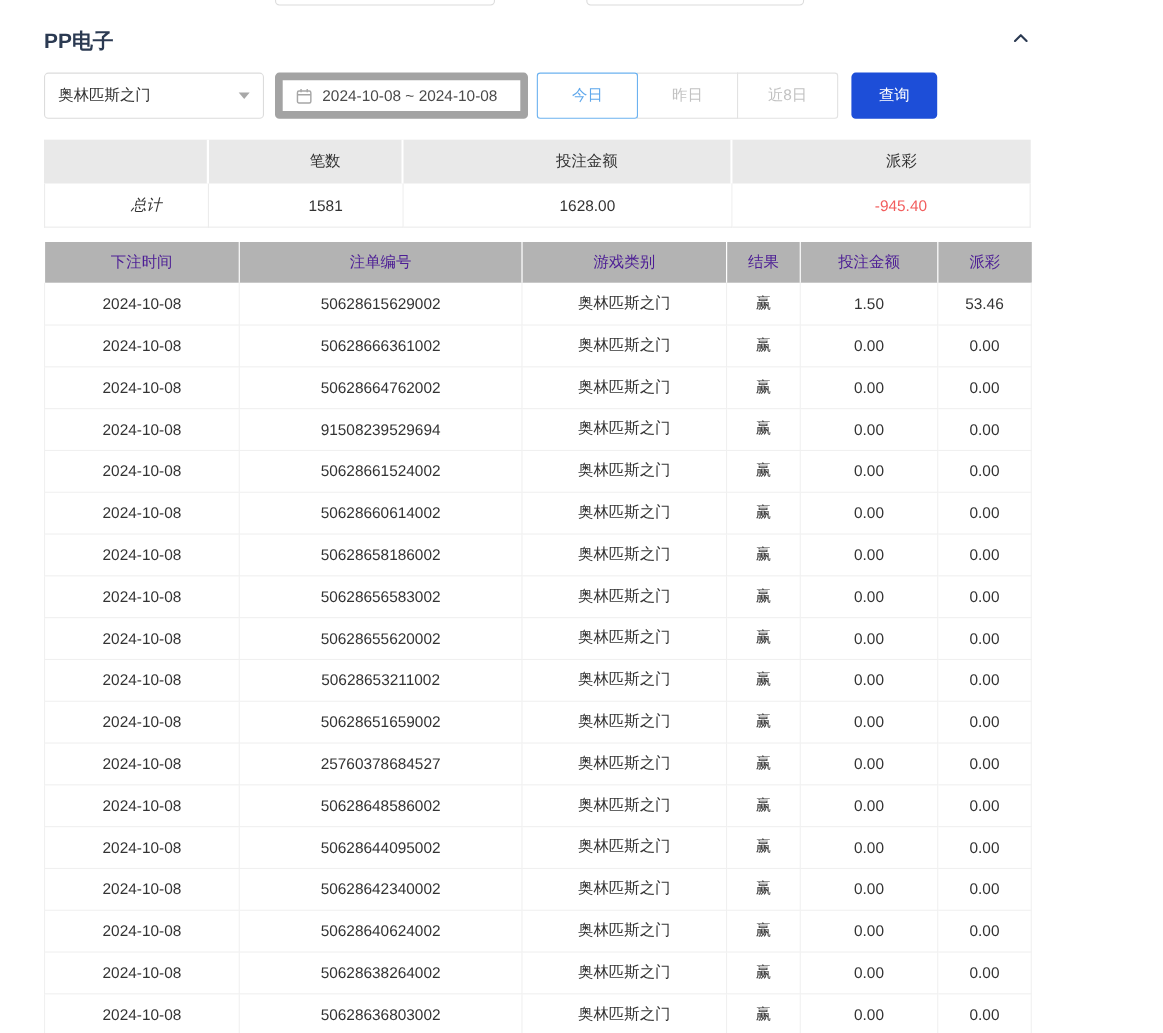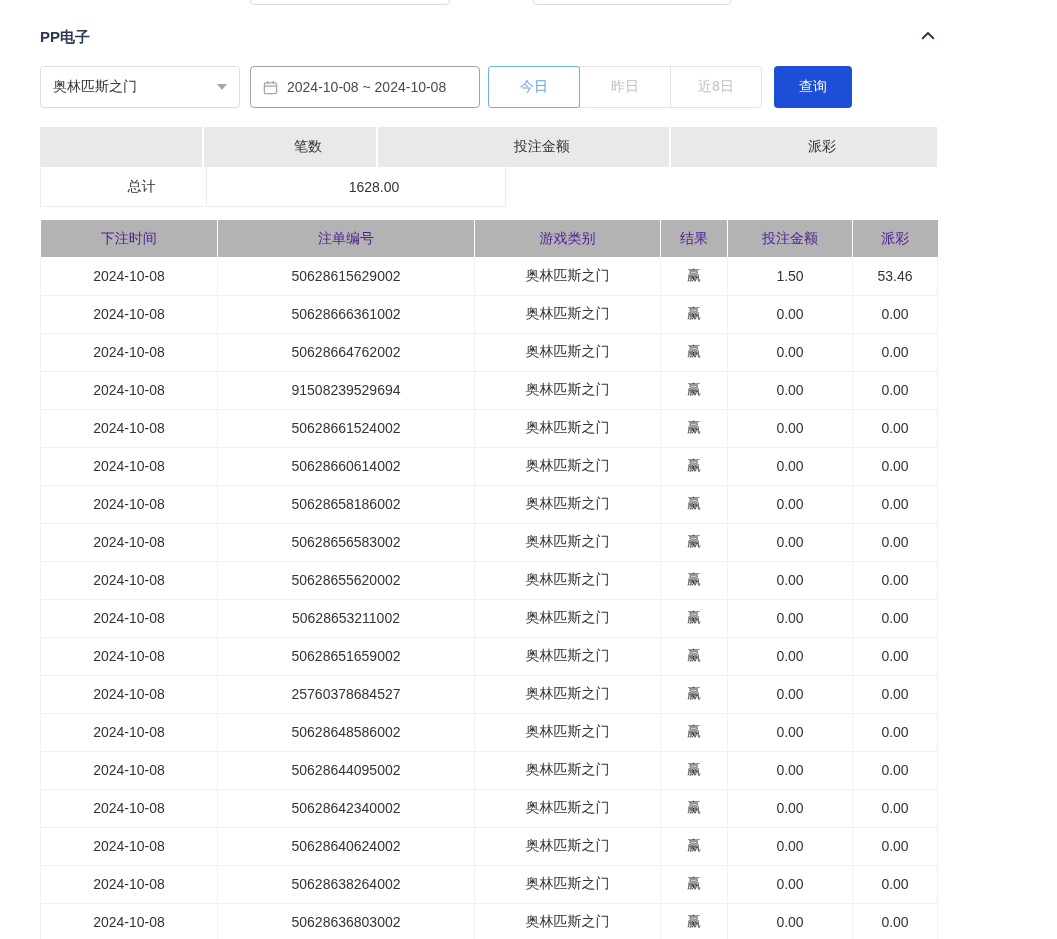--- a/index.html
+++ b/index.html
@@ -25,21 +25,21 @@
 
   .content { position: absolute; left: 40px; top: 0; width: 897px; }
 
   .section-head {
     margin-top: 27px;
     height: 21px;
     display: flex;
     align-items: center;
     justify-content: space-between;
   }
-  .section-title { font-size: 15px; font-weight: 700; color: #2b3a52; }
+  .section-title { font-size: 19px; font-weight: 700; color: #2b3a52; }
   .collapse-btn { cursor: pointer; display:flex; align-items:center; }
 
   .filter-row { margin-top: 18px; height: 42px; display: flex; align-items: center; }
 
   .game-select {
     width: 200px; height: 42px;
     border: 1px solid #dcdcdc; border-radius: 4px;
     display: flex; align-items: center; justify-content: space-between;
     padding: 0 12px; font-size: 14px; color: #333; background:#fff;
     cursor: pointer;
@@ -47,21 +47,21 @@
   .caret-down {
     width: 0; height: 0;
     border-left: 5px solid transparent;
     border-right: 5px solid transparent;
     border-top: 6px solid #a8a8a8;
   }
 
   .date-input {
     margin-left: 10px;
     width: 230px; height: 42px;
-    border: 1px solid #a3a3a3; border-radius: 4px;
+    border: 7px solid #a3a3a3; border-radius: 4px;
     display: flex; align-items: center;
     padding: 0 12px; font-size: 14px; color: #4a4a4a; background:#fff;
     cursor: pointer;
   }
   .date-input .cal { margin-right: 9px; display:flex; align-items:center; }
 
   .quick-group { display: flex; margin-left: 8px; }
   .quick-btn {
     height: 42px; width: 92px;
     background: #fff;
@@ -92,21 +92,21 @@
   .summary { margin-top: 19px; }
   .sum-row { display: flex; }
   .sum-cell {
     height: 40px; display: flex; align-items: center; justify-content: center;
     font-size: 14px; color: #333; padding-left: 36px;
   }
   .sum-head .sum-cell { background: #e9e9e9; border-right: 2px solid #fff; }
   .sum-head .sum-cell:last-child { border-right: none; }
   .sum-body .sum-cell { border-bottom: 1px solid #ececec; border-right: 1px solid #ececec; background:#fff; }
   .sum-body .sum-cell:first-child { border-left: 1px solid #ececec; }
-  .sw0 { width: 167px; } .sw1 { width: 177px; } .sw2 { width: 299px; } .sw3 { width: 271px; }
+  .sw0 { width: 150px; font-style: italic; } .sw1 { width: 177px; } .sw2 { width: 299px; } .sw3 { width: 271px; }
   .neg { color: #f25e5e; }
 
   
   .bet-table { margin-top: 13px; width: 897px; border-collapse: collapse; table-layout: fixed; }
   .bet-table th {
     height: 37px; background: #b3b3b3; color: #4c1d95;
     font-size: 14px; font-weight: 400;
     border-right: 1px solid #fff;
   }
   .bet-table th:last-child { border-right: none; }
@@ -168,21 +168,23 @@
 
   <div class="summary">
     <div class="sum-row sum-head">
       <div class="sum-cell sw0"></div>
       <div class="sum-cell sw1">笔数</div>
       <div class="sum-cell sw2">投注金额</div>
       <div class="sum-cell sw3">派彩</div>
     </div>
     <div class="sum-row sum-body">
       <div class="sum-cell sw0">总计</div>
+      <div class="sum-cell sw1">1581</div>
       <div class="sum-cell sw2">1628.00</div>
+      <div class="sum-cell sw3 neg">-945.40</div>
     </div>
   </div>
 
   <table class="bet-table">
     <thead>
       <tr>
         <th class="c0">下注时间</th>
         <th class="c1">注单编号</th>
         <th class="c2">游戏类别</th>
         <th class="c3">结果</th>

